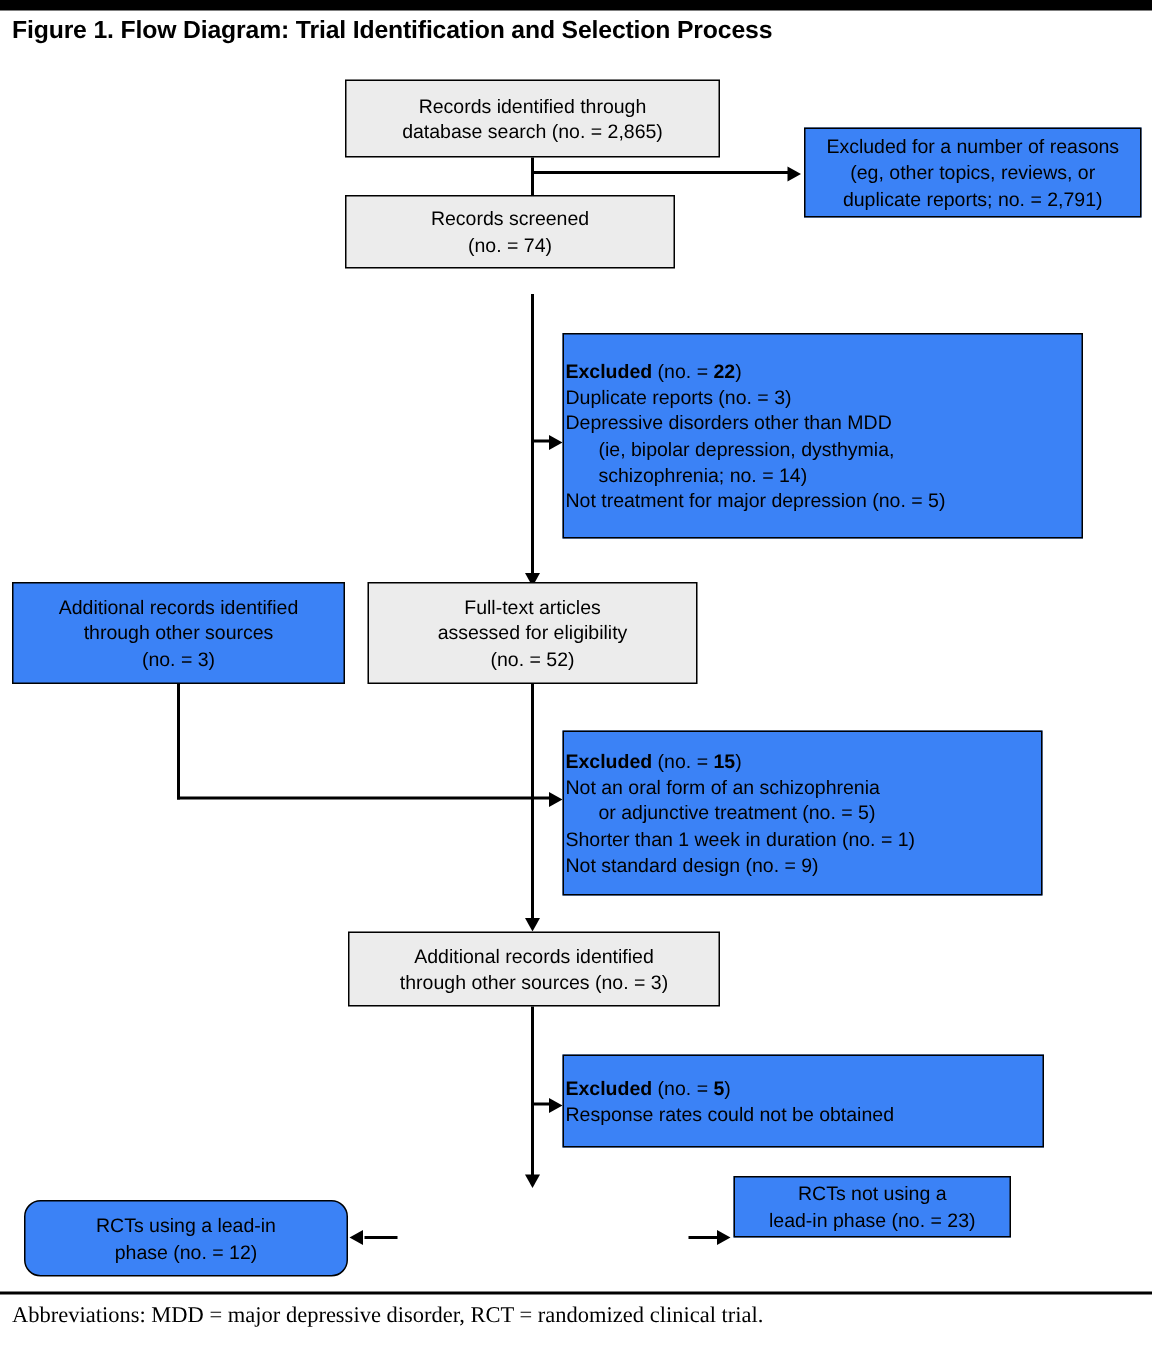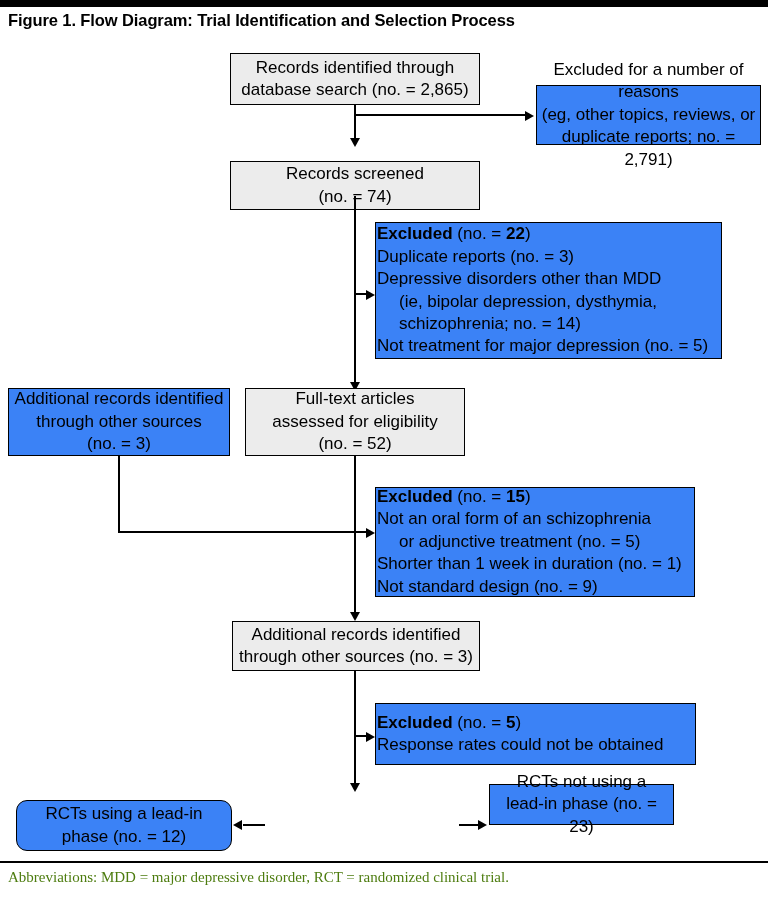--- a/index.html
+++ b/index.html
@@ -37,31 +37,31 @@
     left: 0; top: 861px;
     width: 768px; height: 2px;
     background: #000000;
   }
   .abbrev {
     position: absolute;
     left: 8px; top: 869px;
     width: 750px;
     font-family: "Liberation Serif", serif;
     font-size: 15px;
-    color: #4d7c0f;
+    color: #000000;
     white-space: nowrap;
   }
   .node {
     position: absolute;
     border: 1.5px solid #000000;
     display: flex;
     align-items: center;
     justify-content: center;
     text-align: center;
-    font-size: 17px;
+    font-size: 13px;
     line-height: 1.32;
     color: #000000;
     padding: 2px 4px;
   }
   .node.shaded { background: #ececec; }
   .node.white { background: #3b82f6; }
   .node.left-align {
     justify-content: flex-start;
     text-align: left;
     padding-left: 1px;
@@ -113,21 +113,21 @@
       <span>duplicate reports; no. = 2,791)</span>
     </div>
   </div>
 
   <div class="line v" style="left:354px; top:105px; height:36px;"></div>
   <div class="arrow down" style="left:349.5px; top:138px;"></div>
 
   <div class="line h" style="left:354px; top:114px; width:172px;"></div>
   <div class="arrow right" style="left:525px; top:110.5px;"></div>
 
-  <div class="node shaded" style="left:230px; top:161px; width:250px; height:49px;">
+  <div class="node shaded" style="left:230px; top:130px; width:220px; height:49px;">
     <div class="inner">
       <span>Records screened</span><br>
       <span>(no. = 74)</span>
     </div>
   </div>
 
   <div class="line v" style="left:354px; top:196px; height:190px;"></div>
   <div class="arrow down" style="left:349.5px; top:382px;"></div>
 
   <div class="line h" style="left:354px; top:293px; width:16px;"></div>

